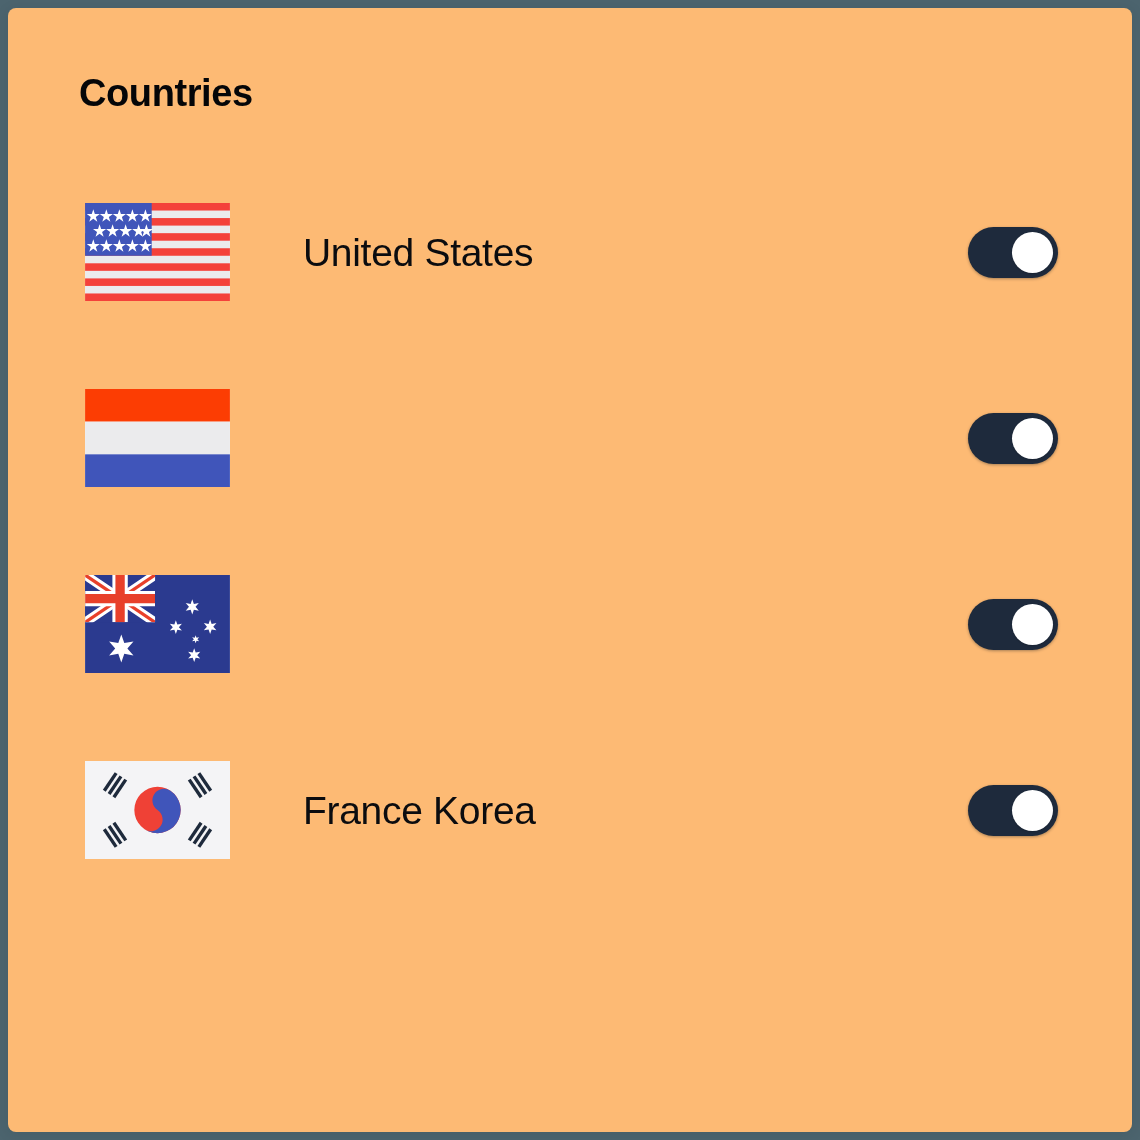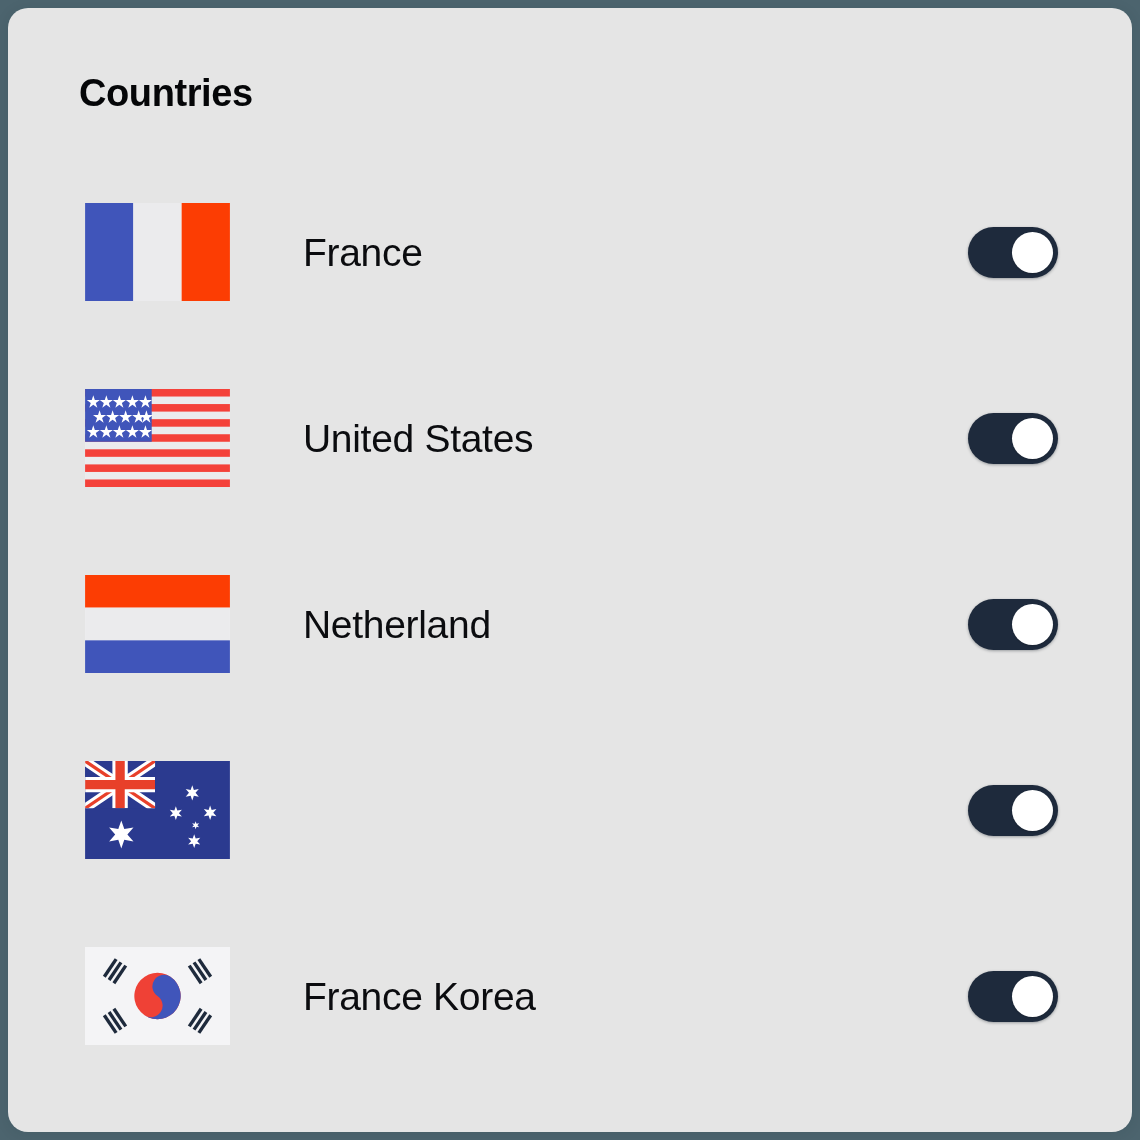--- a/index.html
+++ b/index.html
@@ -15,22 +15,22 @@
     -webkit-font-smoothing: antialiased;
   }
 
   
   #country-card {
     position: absolute;
     left: 8px;
     top: 8px;
     width: 1124px;
     height: 1124px;
-    background: #e5e5e5;
-    border-radius: 20px;
+    background: #fdba74;
+    border-radius: 8px;
     box-shadow: 0 2px 14px rgba(20,35,45,0.10);
     box-sizing: border-box;
     overflow: hidden;
   }
 
   #page-title {
     position: absolute;
     left: 71px;
     top: 63px;
     font-size: 38px;
@@ -106,35 +106,20 @@
 </style>
 </head>
 <body>
 
 <div id="country-card">
 
   <div id="page-title">Countries</div>
 
   <div id="country-list">
 
-    <div class="country-row">
-      <div class="flag-cell">
-        <svg viewBox="0 0 300 203" xmlns="http://www.w3.org/2000/svg">
-          <rect x="0" y="0" width="100" height="203" fill="#4055ba"></rect>
-          <rect x="100" y="0" width="100" height="203" fill="#ebebed"></rect>
-          <rect x="200" y="0" width="100" height="203" fill="#fc3d03"></rect>
-        </svg>
-      </div>
-      <div class="country-name">France</div>
-      <div class="toggle-cell" aria-label="France toggle">
-        <div class="toggle">
-          <div class="knob"></div>
-        </div>
-      </div>
-    </div>
 
     <div class="country-row">
       <div class="flag-cell">
         <svg viewBox="0 0 300 203" xmlns="http://www.w3.org/2000/svg">
           <rect x="0" y="0" width="300" height="203" fill="#ebebed"></rect>
           <g fill="#f4413a">
             <rect x="0" y="0" width="300" height="15.6"></rect>
             <rect x="0" y="31.2" width="300" height="15.6"></rect>
             <rect x="0" y="62.5" width="300" height="15.6"></rect>
             <rect x="0" y="93.7" width="300" height="15.6"></rect>
@@ -173,21 +158,20 @@
     </div>
 
     <div class="country-row">
       <div class="flag-cell">
         <svg viewBox="0 0 300 203" xmlns="http://www.w3.org/2000/svg">
           <rect x="0" y="0" width="300" height="67.7" fill="#fc3d03"></rect>
           <rect x="0" y="67.7" width="300" height="67.6" fill="#ebebed"></rect>
           <rect x="0" y="135.3" width="300" height="67.7" fill="#4055ba"></rect>
         </svg>
       </div>
-      <div class="country-name">Netherland</div>
       <div class="toggle-cell" aria-label="Netherland toggle">
         <div class="toggle">
           <div class="knob"></div>
         </div>
       </div>
     </div>
 
     <div class="country-row">
       <div class="flag-cell">
         <svg viewBox="0 0 300 203" xmlns="http://www.w3.org/2000/svg">

